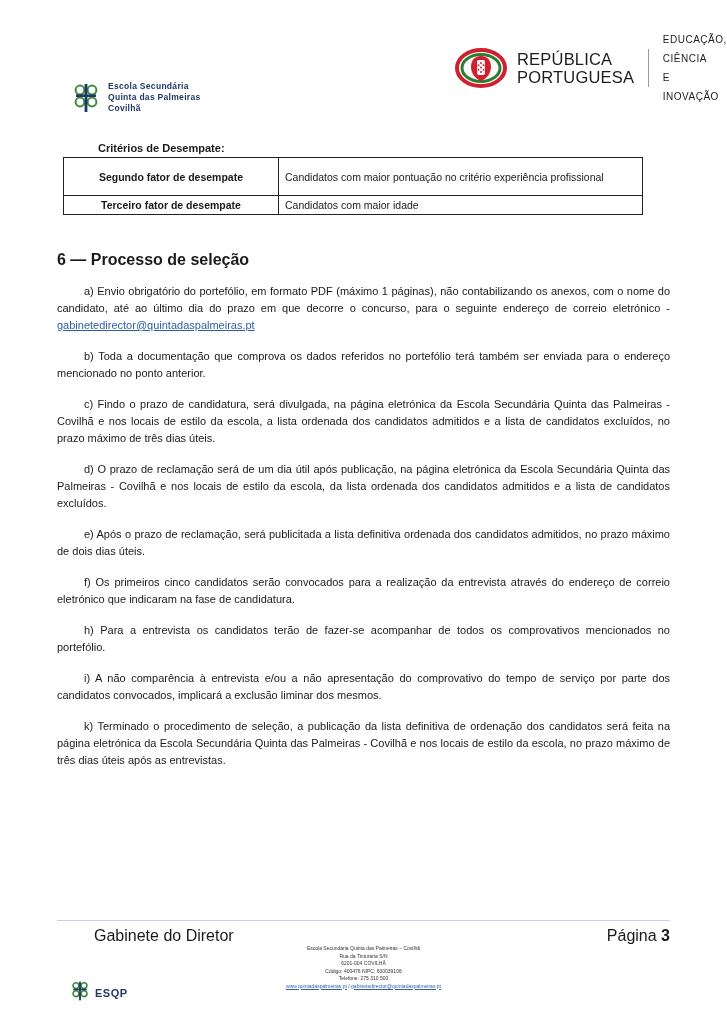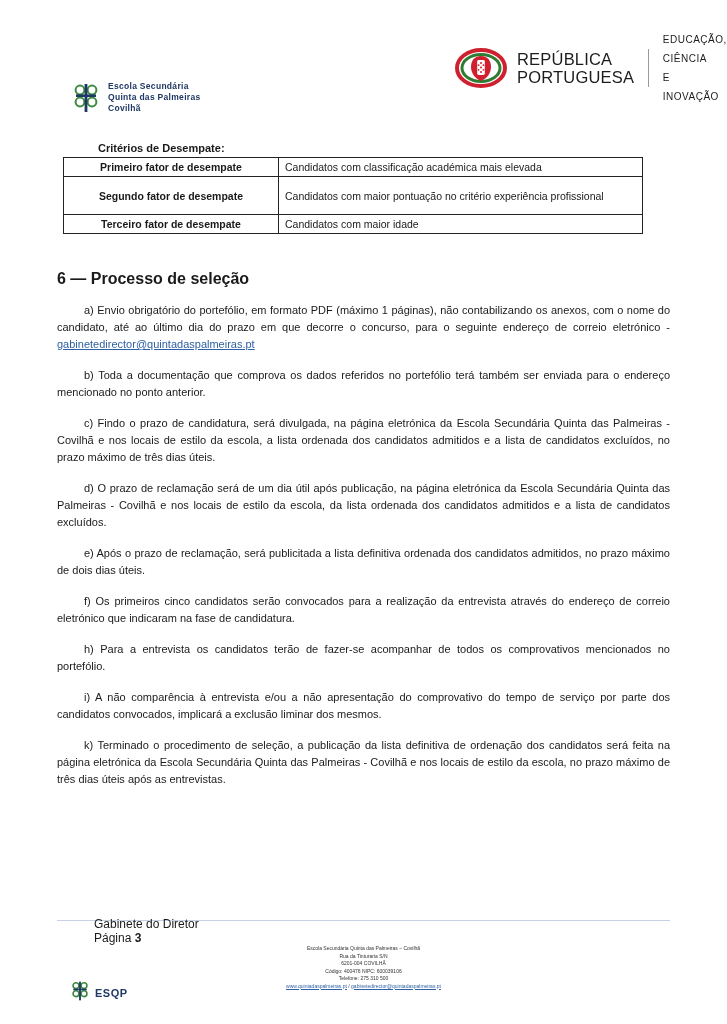--- a/index.html
+++ b/index.html
@@ -149,23 +149,22 @@
     background: #c6d2e4;
   }
   .footer-line {
     position: absolute;
     left: 57px;
     right: 57px;
     bottom: 79px;
     display: flex;
     justify-content: space-between;
     align-items: baseline;
-    font-size: 12px;
-    color: #1a1a1a;
-    flex-direction: column;
+    font-size: 16px;
+    color: #1a1a1a;
   }
   .footer-left { margin-left: 37px; }
   .footer-right b { font-weight: bold; }
 
   .footer-center {
     position: absolute;
     left: 0;
     right: 0;
     bottom: 34px;
     text-align: center;
@@ -243,24 +242,20 @@
       <span class="rep-sub">
         <div>EDUCAÇÃO, CIÊNCIA</div>
         <div>E INOVAÇÃO</div>
       </span>
     </div>
   </div>
 
   <div class="crit-label">Critérios de Desempate:</div>
   <table class="crit">
     <tbody>
-      <tr>
-        <td class="k">Primeiro fator de desempate</td>
-        <td class="v">Candidatos com classificação académica mais elevada</td>
-      </tr>
       <tr class="tall">
         <td class="k">Segundo fator de desempate</td>
         <td class="v">Candidatos com maior pontuação no critério experiência profissional</td>
       </tr>
       <tr>
         <td class="k">Terceiro fator de desempate</td>
         <td class="v">Candidatos com maior idade</td>
       </tr>
     </tbody>
   </table>

